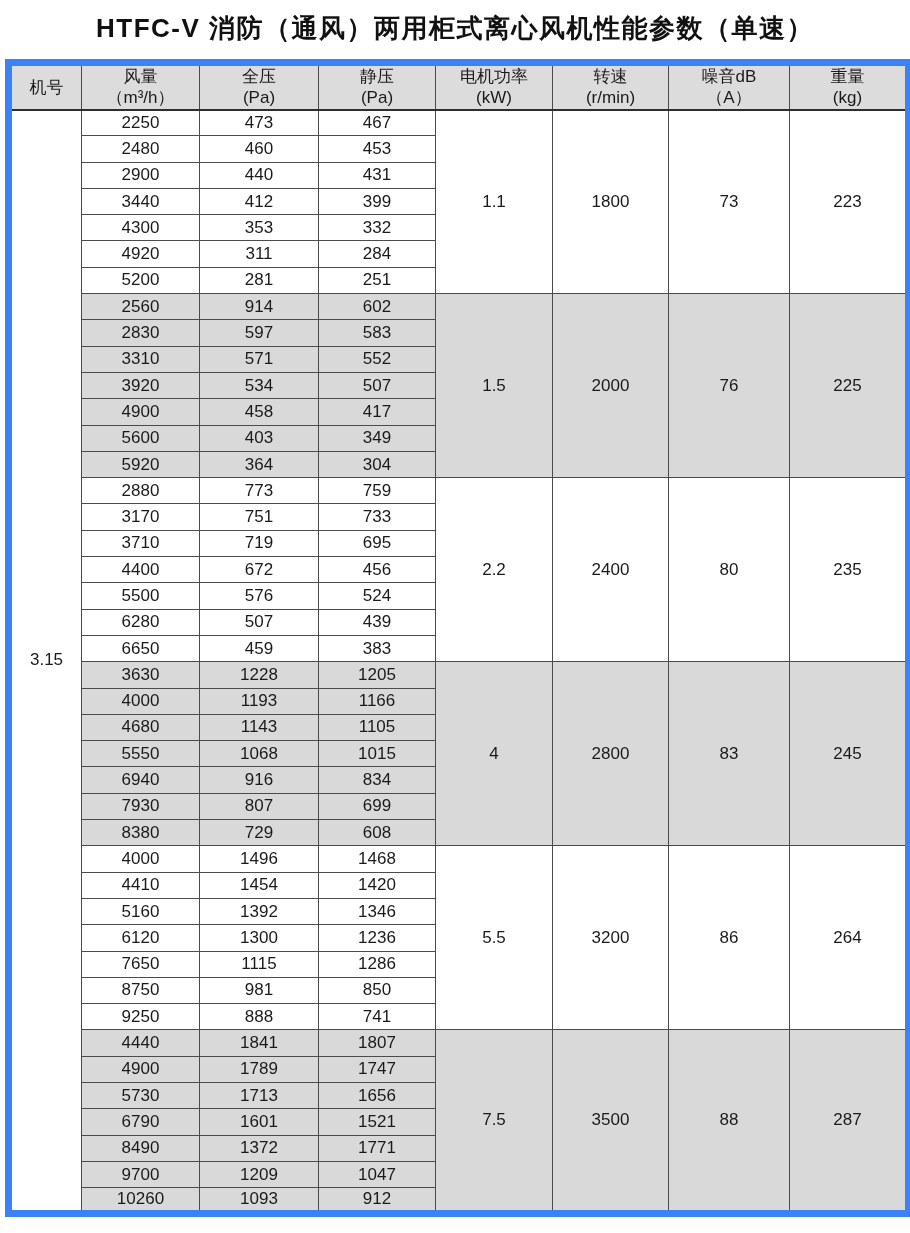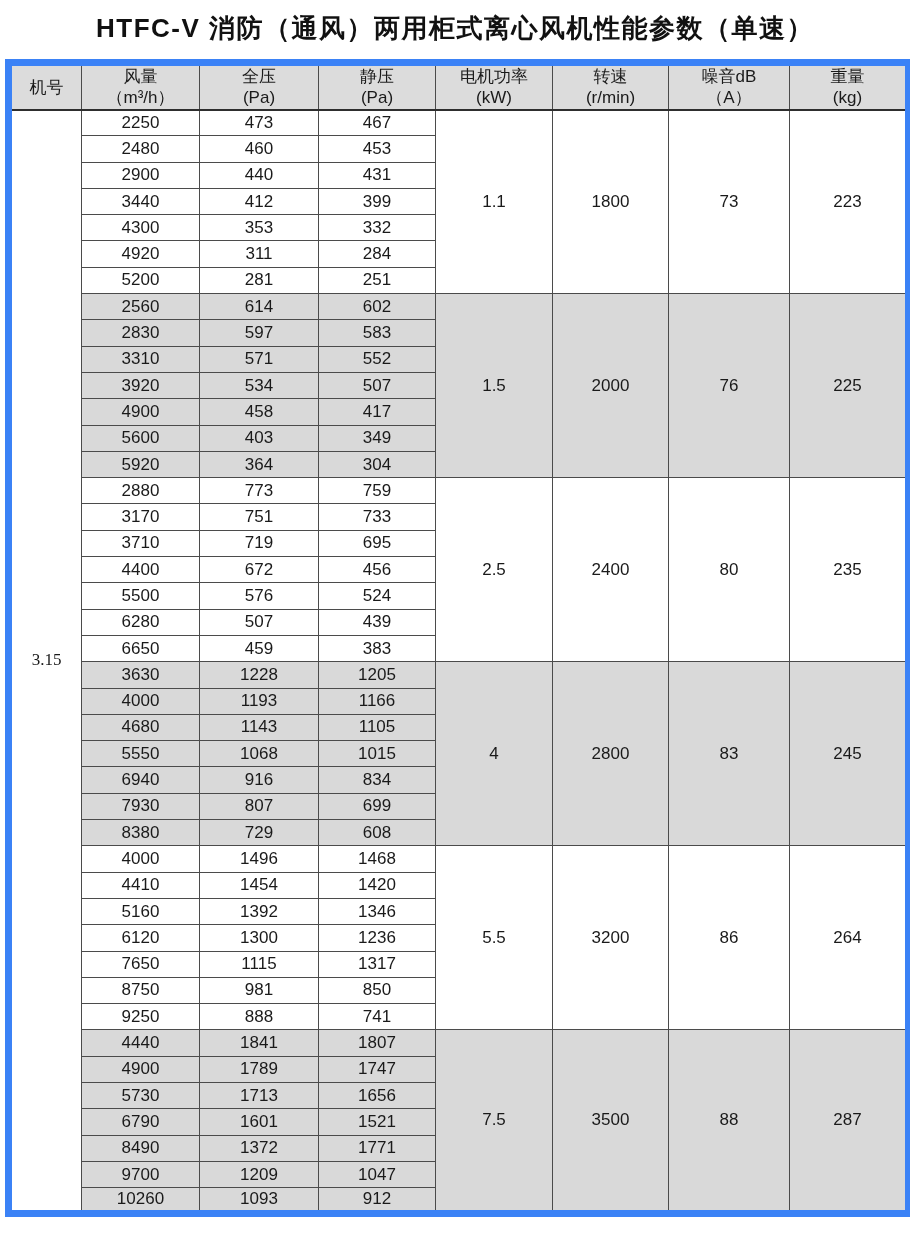--- a/index.html
+++ b/index.html
@@ -32,21 +32,21 @@
   }
   thead th {
     background:#dcdcdc;
     height:47px;
     line-height:1.25;
     border-bottom:2px solid #2e2e2e;
   }
   thead .h-line { display:block; }
   tbody tr { height:26.31px; }
   tbody tr.shaded td { background:#d9d9d9; }
-  td.machine-cell { background:#ffffff !important;font-family:Liberation Serif, serif; }
+  td.machine-cell { background:#ffffff !important; }
 </style>
 </head>
 <body>
 
 <div class="page">
 
   <h1 class="doc-title">HTFC-V 消防（通风）两用柜式离心风机性能参数（单速）</h1>
 
   <table class="spec">
     <colgroup>
@@ -131,21 +131,21 @@
           <td>311</td>
           <td>284</td>
         </tr>
         <tr>
           <td>5200</td>
           <td>281</td>
           <td>251</td>
         </tr>
         <tr class="shaded">
           <td>2560</td>
-          <td>614</td>
+          <td>914</td>
           <td>602</td>
           <td rowspan="7">1.5</td>
           <td rowspan="7">2000</td>
           <td rowspan="7">76</td>
           <td rowspan="7">225</td>
         </tr>
         <tr class="shaded">
           <td>2830</td>
           <td>597</td>
           <td>583</td>
@@ -172,21 +172,21 @@
         </tr>
         <tr class="shaded">
           <td>5920</td>
           <td>364</td>
           <td>304</td>
         </tr>
         <tr>
           <td>2880</td>
           <td>773</td>
           <td>759</td>
-          <td rowspan="7">2.5</td>
+          <td rowspan="7">2.2</td>
           <td rowspan="7">2400</td>
           <td rowspan="7">80</td>
           <td rowspan="7">235</td>
         </tr>
         <tr>
           <td>3170</td>
           <td>751</td>
           <td>733</td>
         </tr>
         <tr>
@@ -273,21 +273,21 @@
           <td>1346</td>
         </tr>
         <tr>
           <td>6120</td>
           <td>1300</td>
           <td>1236</td>
         </tr>
         <tr>
           <td>7650</td>
           <td>1115</td>
-          <td>1317</td>
+          <td>1286</td>
         </tr>
         <tr>
           <td>8750</td>
           <td>981</td>
           <td>850</td>
         </tr>
         <tr>
           <td>9250</td>
           <td>888</td>
           <td>741</td>

